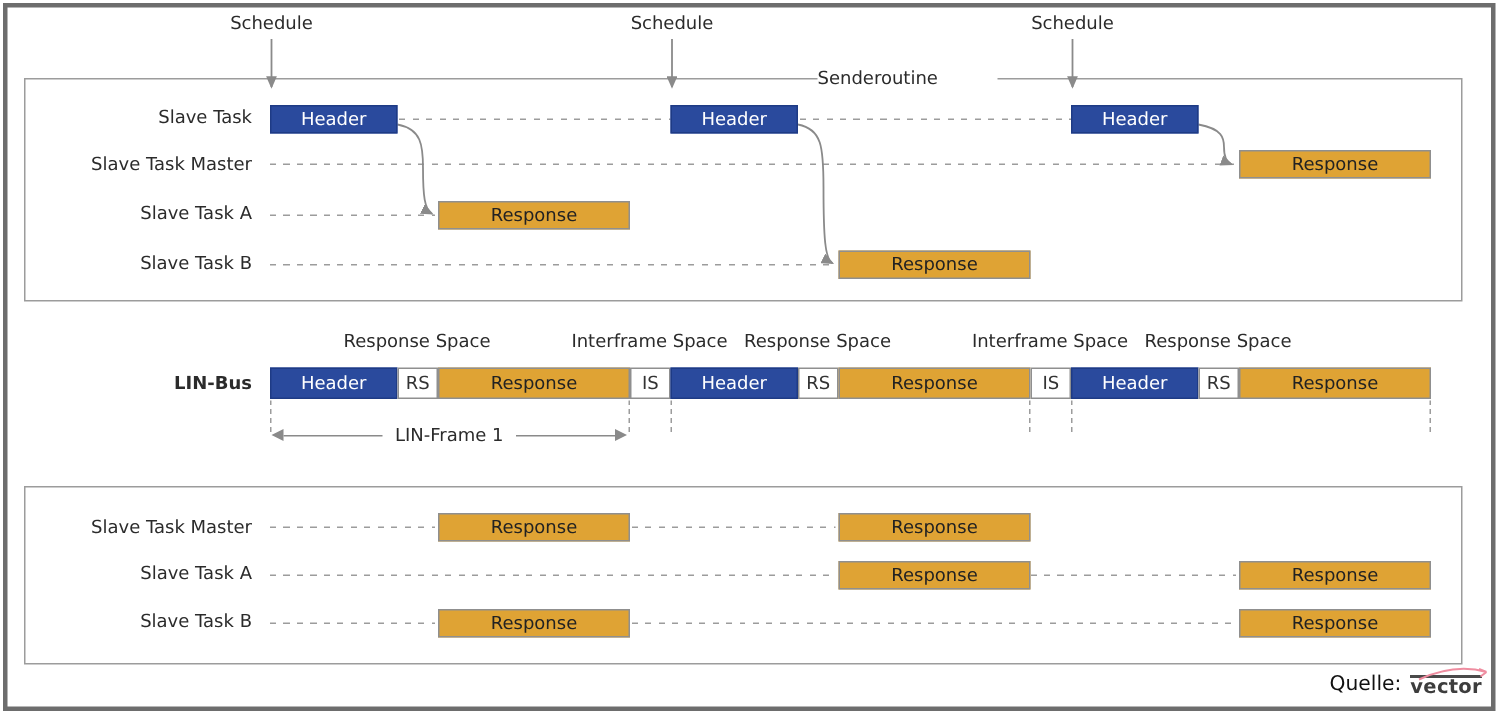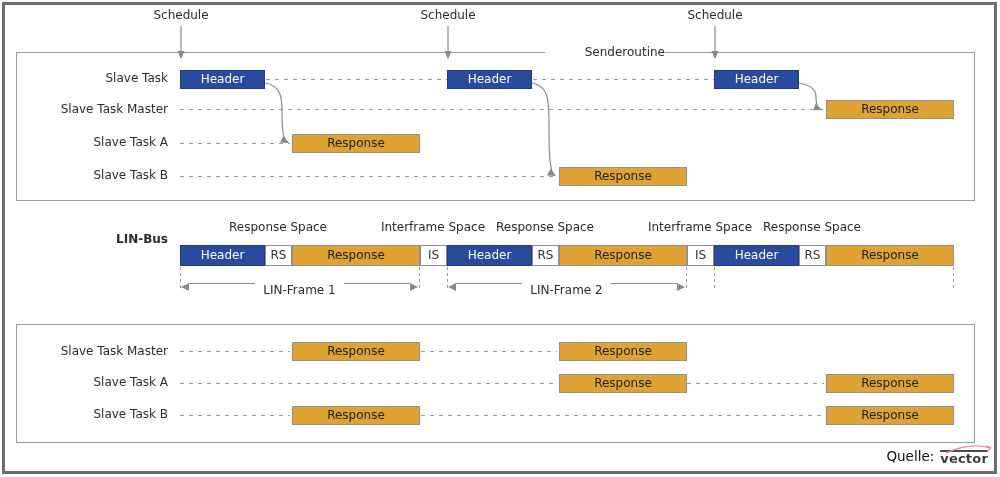--- a/index.html
+++ b/index.html
@@ -7,38 +7,38 @@
          font-family:"DejaVu Sans","Liberation Sans",sans-serif;color:var(--text_dark,#2b2b2b);
          overflow:hidden;}
   .outer-frame{position:absolute;left:2px;top:2px;right:3px;bottom:3px;
                border:3px solid var(--frame_gray,#6d6d6d);pointer-events:none;}
   .lbl{position:absolute;font-size:12px;line-height:15px;height:15px;white-space:nowrap;}
   .row-lbl{width:168px;text-align:right;}
   .center{text-align:center;}
   .bold{font-weight:bold;}
   .group-box{position:absolute;border:1px solid var(--box_border,#9c9c9c);background:transparent;}
   .group-lbl{position:absolute;background:#fff;font-size:12px;line-height:15px;height:15px;
-             text-align:right;z-index:5;}
+             text-align:left;z-index:5;}
   .dash{position:absolute;height:1px;
         background-image:repeating-linear-gradient(90deg,var(--dash_gray,#9c9c9c) 0 4px,transparent 4px 9px);}
   .tick{position:absolute;width:1px;
         background-image:repeating-linear-gradient(180deg,var(--dash_gray,#9c9c9c) 0 3px,transparent 3px 6px);}
   .hbox{position:absolute;width:85px;height:19px;box-sizing:border-box;line-height:17px;
         background:var(--header_blue,#2a4a9d);border:1px solid var(--header_blue_border,#1e3b85);
         color:#fff;font-size:12px;text-align:center;z-index:4;}
   .rbox{position:absolute;width:128px;height:19px;box-sizing:border-box;line-height:17px;
         background:var(--response_orange,#dfa334);border:1px solid var(--response_border,#8f8f8f);
         color:#222;font-size:12px;text-align:center;z-index:4;}
   .bus-bar{position:absolute;left:180px;top:245px;height:21px;display:flex;z-index:4;}
   .seg{box-sizing:border-box;height:21px;line-height:19px;font-size:12px;text-align:center;
        border:1px solid var(--response_border,#8f8f8f);}
   .seg.header{background:var(--header_blue,#2a4a9d);color:#fff;border-color:var(--header_blue_border,#1e3b85);}
   .seg.response{background:var(--response_orange,#dfa334);color:#222;}
   .seg.gap{background:#fff;color:#333;}
-  .fspan{position:absolute;height:14px;display:flex;z-index:3;}
+  .fspan{position:absolute;height:14px;display:flex;align-items:center;z-index:3;}
   .fa-l{width:0;height:0;border-top:4px solid transparent;border-bottom:4px solid transparent;
         border-right:8px solid var(--line_gray,#8a8a8a);}
   .fa-r{width:0;height:0;border-top:4px solid transparent;border-bottom:4px solid transparent;
         border-left:8px solid var(--line_gray,#8a8a8a);}
   .fa-line{flex:1;height:1px;background:var(--line_gray,#8a8a8a);}
   .fa-lbl{padding:0 8px;font-size:12px;white-space:nowrap;}
   .arrows-svg{position:absolute;left:0;top:0;z-index:3;pointer-events:none;}
   .footer{position:absolute;right:12px;top:446px;display:flex;align-items:center;gap:6px;z-index:6;}
   .quelle{font-size:13.5px;color:#111;line-height:18px;}
   .vlogo{position:relative;display:inline-block;font-weight:bold;font-size:13px;line-height:14px;
@@ -89,21 +89,21 @@
   <div class="rbox" style="left:826px;top:100px;">Response</div>
   <div class="rbox" style="left:292px;top:134px;">Response</div>
   <div class="rbox" style="left:559px;top:167px;">Response</div>
 
   <div class="lbl center" style="left:218px;top:220px;width:120px;">Response Space</div>
   <div class="lbl center" style="left:373px;top:220px;width:120px;">Interframe Space</div>
   <div class="lbl center" style="left:485px;top:220px;width:120px;">Response Space</div>
   <div class="lbl center" style="left:640px;top:220px;width:120px;">Interframe Space</div>
   <div class="lbl center" style="left:752px;top:220px;width:120px;">Response Space</div>
 
-  <div class="lbl row-lbl bold" style="left:0;top:232px;">LIN-Bus</div>
+  <div class="lbl row-lbl bold" style="left:0;top:248px;">LIN-Bus</div>
   <div class="bus-bar">
     <div class="seg header" style="width:85px;">Header</div>
     <div class="seg gap" style="width:27px;">RS</div>
     <div class="seg response" style="width:128px;">Response</div>
     <div class="seg gap" style="width:27px;">IS</div>
     <div class="seg header" style="width:85px;">Header</div>
     <div class="seg gap" style="width:27px;">RS</div>
     <div class="seg response" style="width:128px;">Response</div>
     <div class="seg gap" style="width:27px;">IS</div>
     <div class="seg header" style="width:85px;">Header</div>
@@ -115,27 +115,20 @@
   <div class="tick" style="left:419px;top:267px;height:21px;"></div>
   <div class="tick" style="left:447px;top:267px;height:21px;"></div>
   <div class="tick" style="left:686px;top:267px;height:21px;"></div>
   <div class="tick" style="left:714px;top:267px;height:21px;"></div>
   <div class="tick" style="left:953px;top:267px;height:21px;"></div>
 
   <div class="fspan" style="left:181px;top:283px;width:237px;">
     <span class="fa-l"></span>
       <span class="fa-line"></span>
       <span class="fa-lbl">LIN-Frame 1</span>
-      <span class="fa-line"></span>
-      <span class="fa-r"></span>
-  </div>
-  <div class="fspan" style="left:448px;top:283px;width:237px;">
-    <span class="fa-l"></span>
-      <span class="fa-line"></span>
-      <span class="fa-lbl">LIN-Frame 2</span>
       <span class="fa-line"></span>
       <span class="fa-r"></span>
   </div>
 
   <div class="group-box" style="left:16px;top:324px;width:957px;height:117px;"></div>
 
   <div class="lbl row-lbl" style="left:0;top:344px;">Slave Task Master</div>
   <div class="lbl row-lbl" style="left:0;top:375px;">Slave Task A</div>
   <div class="lbl row-lbl" style="left:0;top:407px;">Slave Task B</div>
 

